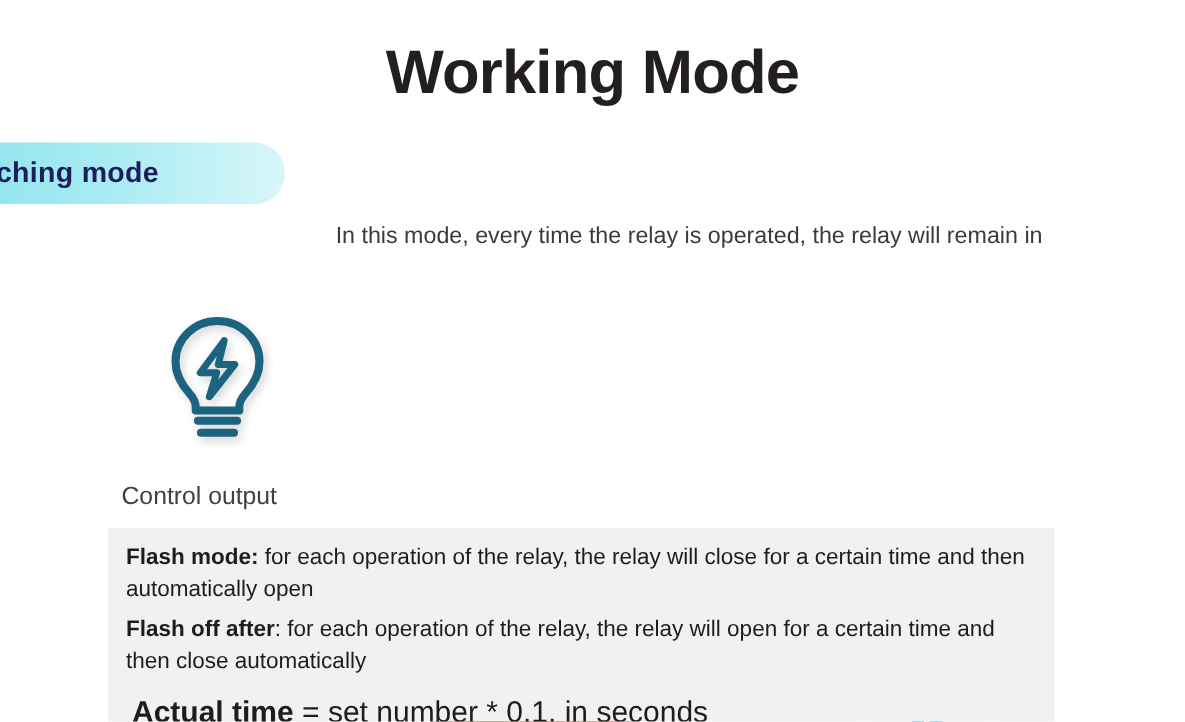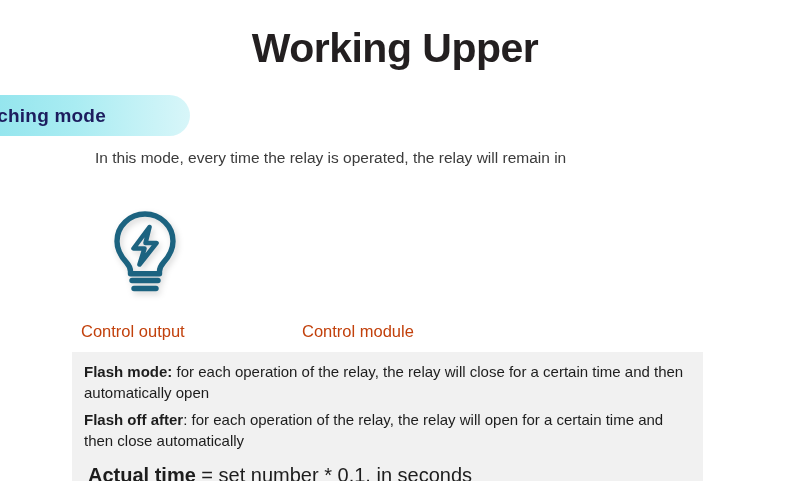--- a/index.html
+++ b/index.html
@@ -48,21 +48,21 @@
     color: #1c1c5e;
     letter-spacing: 0.2px;
   }
 
   
   .description {
     position: absolute;
     top: 145px;
     left: 95px;
     width: 600px;
-    text-align: left;
+    text-align: right;
     font-size: 15.5px;
     color: #3b3b3b;
     line-height: 1.62;
   }
 
   
   .diagram {
     position: absolute;
     top: 200px;
     left: 0;
@@ -262,21 +262,21 @@
   .captions {
     position: absolute;
     top: 322px;
     left: 0;
     width: 790px;
     height: 24px;
   }
   .caption {
     position: absolute;
     font-size: 16.5px;
-    color: #c2410c;
+    color: #404040;
     white-space: nowrap;
   }
   .cap-output   { left: 81px;  }
   .cap-module   { left: 302px; }
   .cap-computer { left: 538px; }
 
   
   .info-panel {
     position: absolute;
     left: 72px;
@@ -297,21 +297,21 @@
   .info-actual {
     font-size: 20px;
     color: #1d1d1d;
     margin: 9px 0 0 4px;
     line-height: 1.4;
   }
 </style>
 </head>
 <body>
 
-<div class="page-title">Working Upper</div>
+<div class="page-title">Working Mode</div>
 
 <div class="mode-badge">
   <span class="mode-badge-label">Inching mode</span>
 </div>
 
 <div class="description">
   <div>In this mode, every time the relay is operated, the relay will remain in</div>
 </div>
 
 <div class="diagram">
@@ -397,21 +397,20 @@
 
   <div class="support-block">
     <div>Support multi-channel</div>
     <div>simultaneous operation</div>
 
   </div>
 </div>
 
 <div class="captions">
   <span class="caption cap-output">Control output</span>
-  <span class="caption cap-module">Control module</span>
 </div>
 
 <div class="info-panel">
   <p class="info-para">
     <b>Flash mode:</b><span> for each operation of the relay, the relay will close for a certain time and then automatically open</span>
   </p>
   <p class="info-para">
     <b>Flash off after</b><span>: for each operation of the relay, the relay will open for a certain time and then close automatically</span>
   </p>
   <p class="info-actual">

